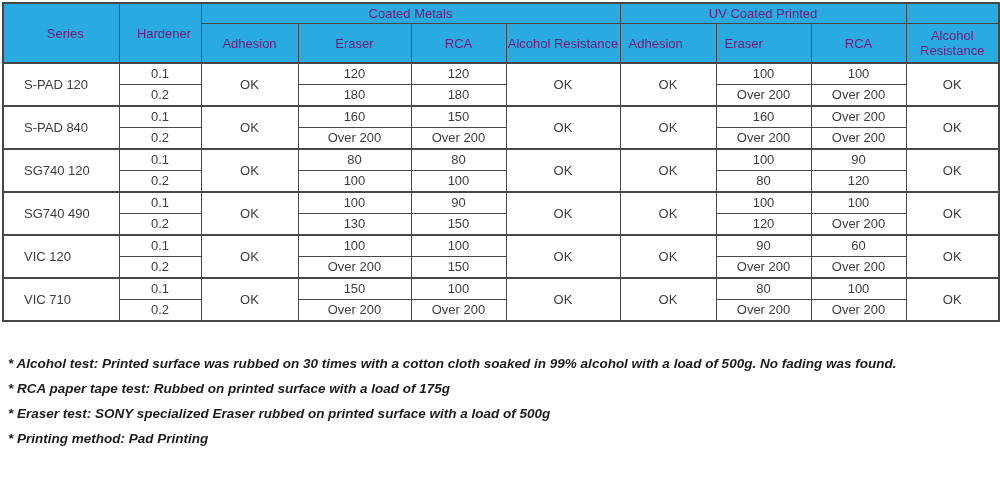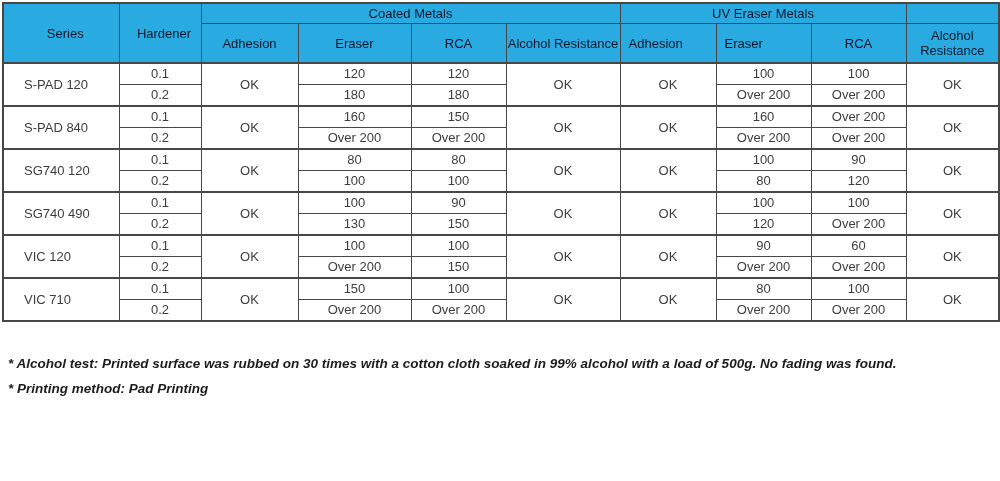--- a/index.html
+++ b/index.html
@@ -20,21 +20,21 @@
   .spec th, .spec td {
     border: 1px solid #474747;
     font-size: 13px;
     font-weight: normal;
     color: #3d3d3d;
     padding: 0;
     overflow: hidden;
   }
   .spec th.hdr {
     background: #29ABE2;
-    color: #0f172a;
+    color: #701a75;
   }
   tr.h1 th { height: 19px; text-align: center; }
   tr.h2 th { height: 38px; text-align: center; line-height: 15px; padding: 0 0; }
   th.span2 { text-align: left; padding-left: 8px; margin-left: 44px; }
   th.alignL { text-align: left !important; padding-left: 8px !important; }
 
   .spec td {
     height: 20px;
     text-align: center;
     white-space: nowrap;
@@ -70,21 +70,21 @@
         <col style="width:95px">
         <col style="width:95px">
         <col style="width:93px">
     </colgroup>
 
     <tbody>
         <tr class="h1">
       <th class="hdr span2" rowspan="2">Series</th>
       <th class="hdr span2" rowspan="2">Hardener</th>
       <th class="hdr" colspan="4">Coated Metals</th>
-      <th class="hdr" colspan="3">UV Eraser Metals</th>
+      <th class="hdr" colspan="3">UV Coated Printed</th>
       <th class="hdr"></th>
     </tr>
     <tr class="h2">
       <th class="hdr">Adhesion</th>
       <th class="hdr">Eraser</th>
       <th class="hdr">RCA</th>
       <th class="hdr">Alcohol Resistance</th>
       <th class="hdr alignL">Adhesion</th>
       <th class="hdr alignL">Eraser</th>
       <th class="hdr">RCA</th>
@@ -208,16 +208,18 @@
       <td class="gb">Over 200</td>
       <td class="gb">Over 200</td>
       <td class="gb">Over 200</td>
       <td class="gb">Over 200</td>
     </tr>
   </tbody>
     </table>
 
   <div class="notes">
     <div>* Alcohol test: Printed surface was rubbed on 30 times with a cotton cloth soaked in 99% alcohol with a load of 500g. No fading was found.</div>
+    <div>* RCA paper tape test: Rubbed on printed surface with a load of 175g</div>
+    <div>* Eraser test: SONY specialized Eraser rubbed on printed surface with a load of 500g</div>
     <div>* Printing method: Pad Printing</div>
   </div>
 
 </div>
 
 </body></html>

